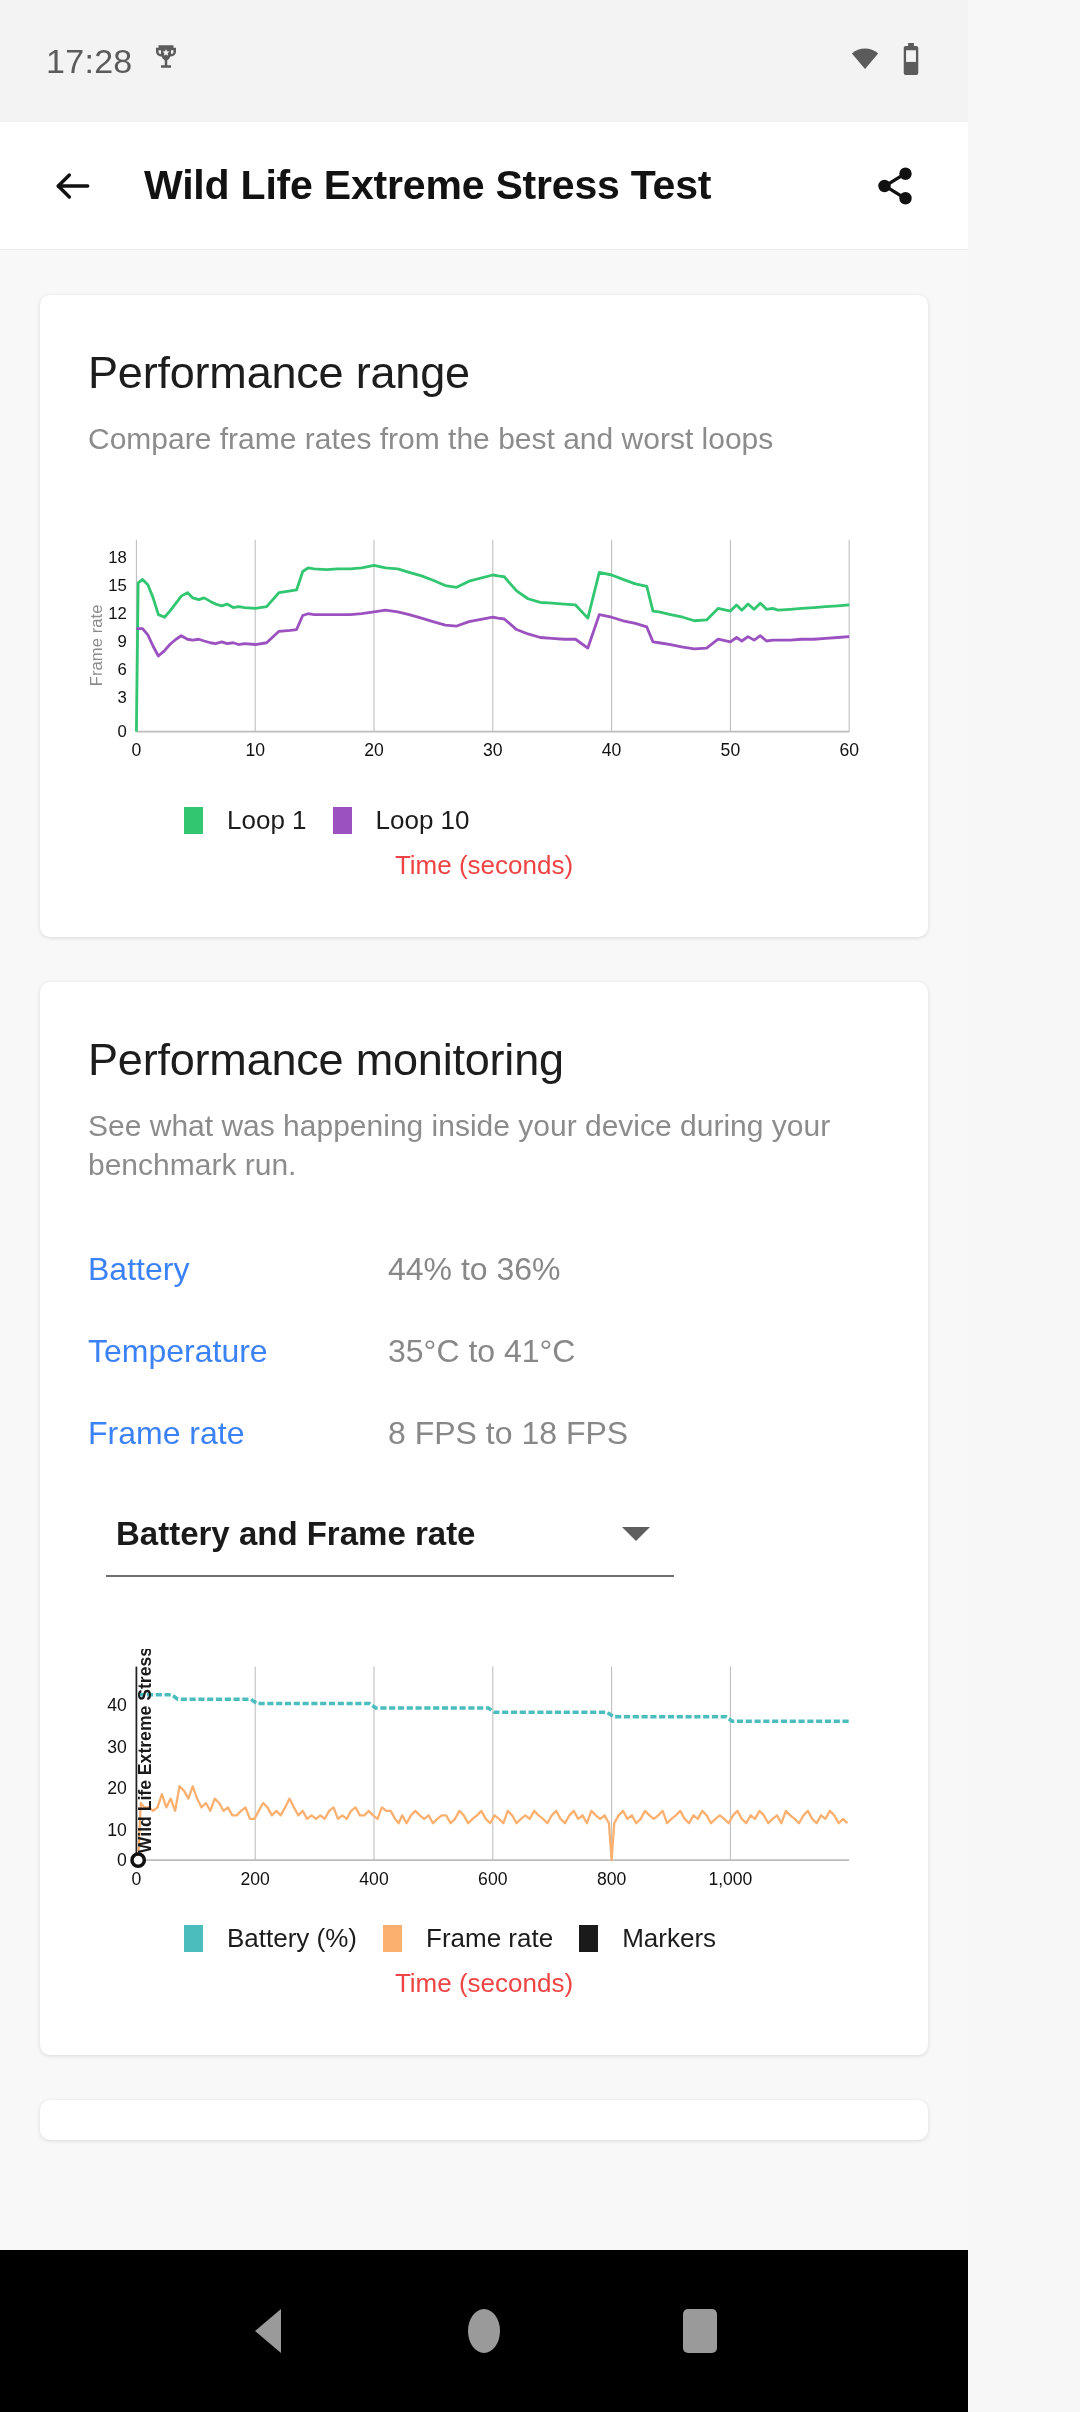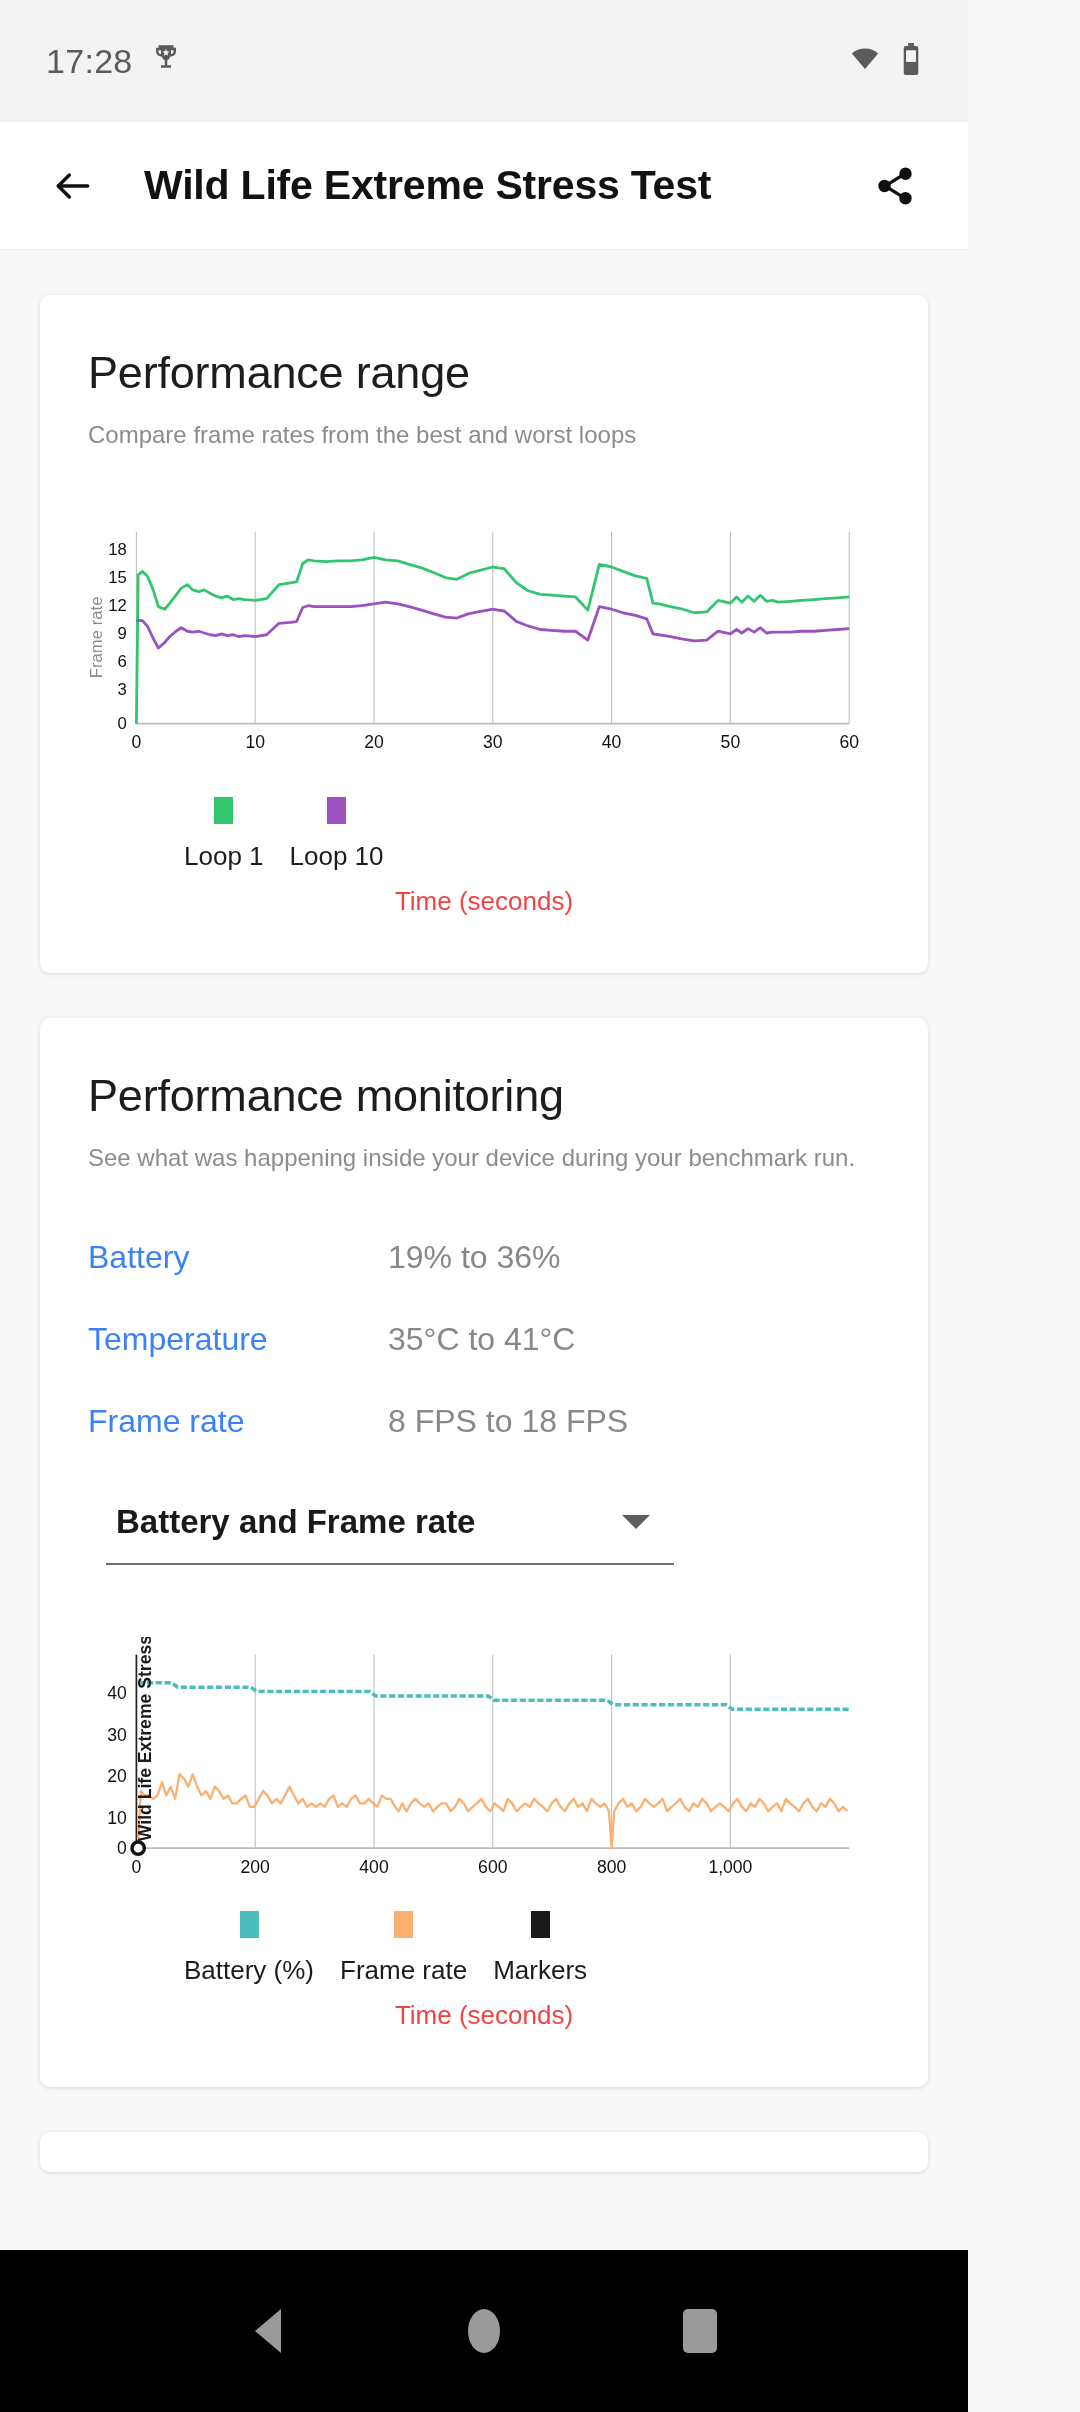--- a/index.html
+++ b/index.html
@@ -36,21 +36,21 @@
   
   .content { position: absolute; top: 250px; left: 0; right: 0; bottom: 162px; background: #f8f8f8; overflow: hidden; }
 
   .card {
     background: #ffffff; margin: 45px 40px 0 40px;
     border-radius: 10px;
     box-shadow: 0 1px 4px rgba(0,0,0,.13);
   }
   .card-body { padding: 52px 48px 38px 48px; }
   .card-title { font-size: 45px; color: #1d1d1d; font-weight: normal; letter-spacing: -.2px; }
-  .card-sub { font-size: 24px; color: #8c8c8c; margin-top: 20px; line-height: 1.32; }
+  .card-sub { font-size: 30px; color: #8c8c8c; margin-top: 20px; line-height: 1.32; }
 
   
   .chart1-wrap { margin-top: 72px; position: relative; }
   .chart-svg { display: block; width: 100%; }
   .axis-caption { text-align: center; font-size: 26px; color: #ef4444; margin-top: 14px; padding-bottom: 18px; }
 
   
   .stats { margin-top: 66px; }
   .stat-row { display: flex; align-items: center; margin-bottom: 45px; }
   .stat-label { font-size: 32px; color: #3b82f6; width: 300px; }
@@ -62,21 +62,21 @@
     border-bottom: 2px solid #707070;
     display: flex; align-items: center; justify-content: space-between;
     padding: 18px 10px 22px 10px;
     font-weight: bold;
   }
   .dropdown-value { font-size: 33px; color: #1a1a1a; }
   .caret { width: 0; height: 0; border-left: 14px solid transparent; border-right: 14px solid transparent; border-top: 14px solid #5f5f5f; margin-right: 14px; }
 
   
   .legend { display: flex; align-items: center; gap: 12px; margin: 10px 0 0 96px; }
-  .legend-item { display: flex; align-items: center; gap: 17px; margin-right: 14px; flex-direction: column; }
+  .legend-item { display: flex; align-items: center; gap: 24px; margin-right: 14px; }
   .swatch { width: 19px; height: 27px; display: inline-block; }
   .legend-label { font-size: 26px; color: #1c1c1c; }
 
   
   .nav-bar {
     position: absolute; left: 0; right: 0; bottom: 0; height: 162px; background: #000000;
     display: flex; align-items: center; justify-content: space-around; padding: 0 160px;
   }
   .nav-btn { display: flex; align-items: center; justify-content: center; width: 120px; height: 120px; }
   .nav-back { width: 0; height: 0; border-top: 22px solid transparent; border-bottom: 22px solid transparent; border-right: 26px solid #9a9a9a; }
@@ -199,21 +199,21 @@
     </div>
 
     <div class="card">
       <div class="card-body">
         <div class="card-title">Performance monitoring</div>
         <div class="card-sub">See what was happening inside your device during your benchmark run.</div>
 
         <div class="stats">
           <div class="stat-row">
             <span class="stat-label">Battery</span>
-            <span class="stat-value">19% to 36%</span>
+            <span class="stat-value">44% to 36%</span>
           </div>
           <div class="stat-row">
             <span class="stat-label">Temperature</span>
             <span class="stat-value">35°C to 41°C</span>
           </div>
           <div class="stat-row">
             <span class="stat-label">Frame rate</span>
             <span class="stat-value">8 FPS to 18 FPS</span>
           </div>
         </div>

